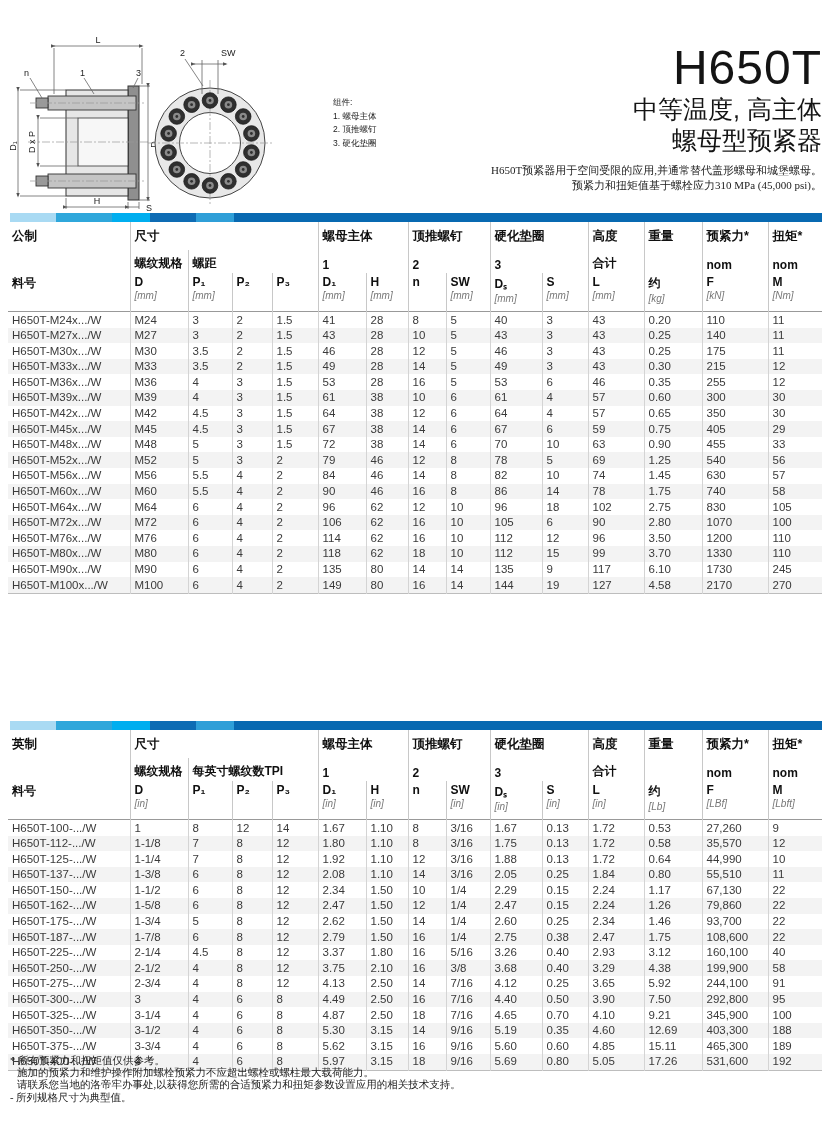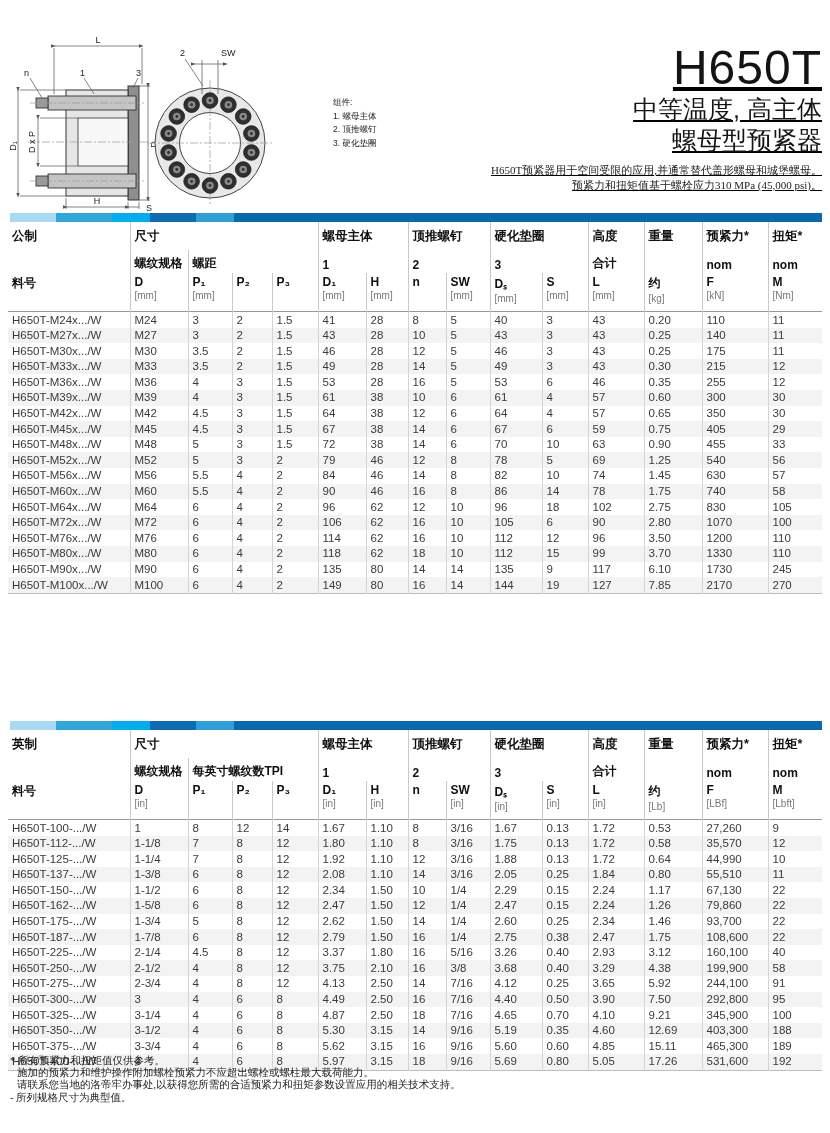--- a/index.html
+++ b/index.html
@@ -1,21 +1,21 @@
 <!DOCTYPE html>
 <html><head>
 <meta charset="utf-8">
 <style>
   html,body { margin:0; padding:0; }
   body {
     width:830px; height:1133px; background:#ffffff; overflow:hidden;
     font-family:"Liberation Sans", sans-serif; position:relative;
   }
   
-  .title-block { position:absolute; top:42px; right:8px; text-align:right;text-decoration:underline; }
+  .title-block { position:absolute; top:42px; right:8px; text-align:right; }
   .t-main { font-size:48px; line-height:52px; color:#141414; letter-spacing:1px; font-weight:400; }
   .t-sub  { font-size:25px; line-height:31px; color:#141414; font-weight:400; }
   .t-desc { font-size:11px; line-height:15px; color:#222; font-family:"Liberation Serif", serif; margin-top:7px; }
 
   
   .drawing { position:absolute; left:8px; top:36px; }
   .legend { position:absolute; left:333px; top:96px; font-size:8.5px; line-height:13.5px; color:#222; }
   .legend .lt { margin-bottom:0; }
 
   
@@ -29,21 +29,21 @@
   .bar .s4 { width:46px; background:#0e6cb4; }
   .bar .s5 { width:38px; background:#2f9fd8; }
   .bar .s6 { flex:1;     background:#0869b1; }
 
   table.spec { border-collapse:collapse; table-layout:fixed; width:814px; }
   table.spec th { font-weight:bold; text-align:left; padding:2px 4px; font-size:12px; color:#101010; }
   tr.rowA th { vertical-align:top; padding-top:6px; height:20px; font-size:12.5px; }
   tr.rowB th { vertical-align:bottom; padding-bottom:1px; height:20px; }
   tr.rowC th { vertical-align:top; height:34px; }
   .cl { font-size:12px; }
-  .cu { font-weight:normal; font-size:10px; color:#777; margin-top:1px; }
+  .cu { font-weight:normal; font-size:10px; color:#777; margin-top:1px;font-style:italic; }
   .center { text-align:center; }
   .bl { border-left:1px solid #c8c8c8; }
   table.spec thead { border-bottom:1px solid #999; }
   table.spec tbody { border-bottom:1px solid #bdbdbd; }
   table.spec tbody td {
     font-size:11.5px; color:#3a3a3a; padding:1.5px 4px; line-height:12.6px;
     border-left:1px solid #d4d4d4; white-space:nowrap; overflow:hidden;
   }
   table.spec tbody td:first-child { border-left:none; }
   table.spec tbody tr:nth-child(even) { background:#f3f3f3; }
@@ -602,21 +602,21 @@
           <td>6</td>
           <td>4</td>
           <td>2</td>
           <td>149</td>
           <td>80</td>
           <td>16</td>
           <td>14</td>
           <td>144</td>
           <td>19</td>
           <td>127</td>
-          <td>7.85</td>
+          <td>4.58</td>
           <td>2170</td>
           <td>270</td>
         </tr>
       </tbody>
   </table>
 </div>
 
 <div class="block block-imperial">
   <div class="bar">
     <div class="s1"></div>

